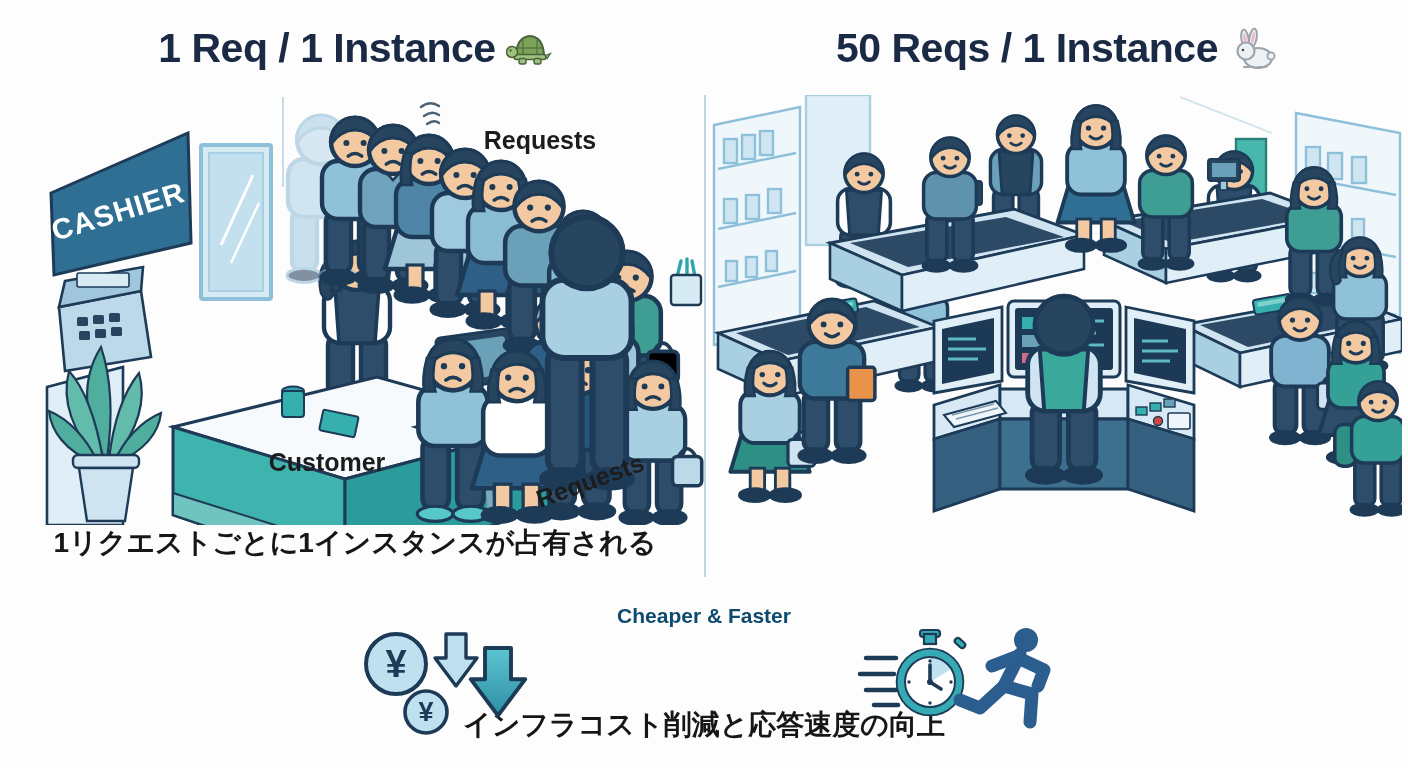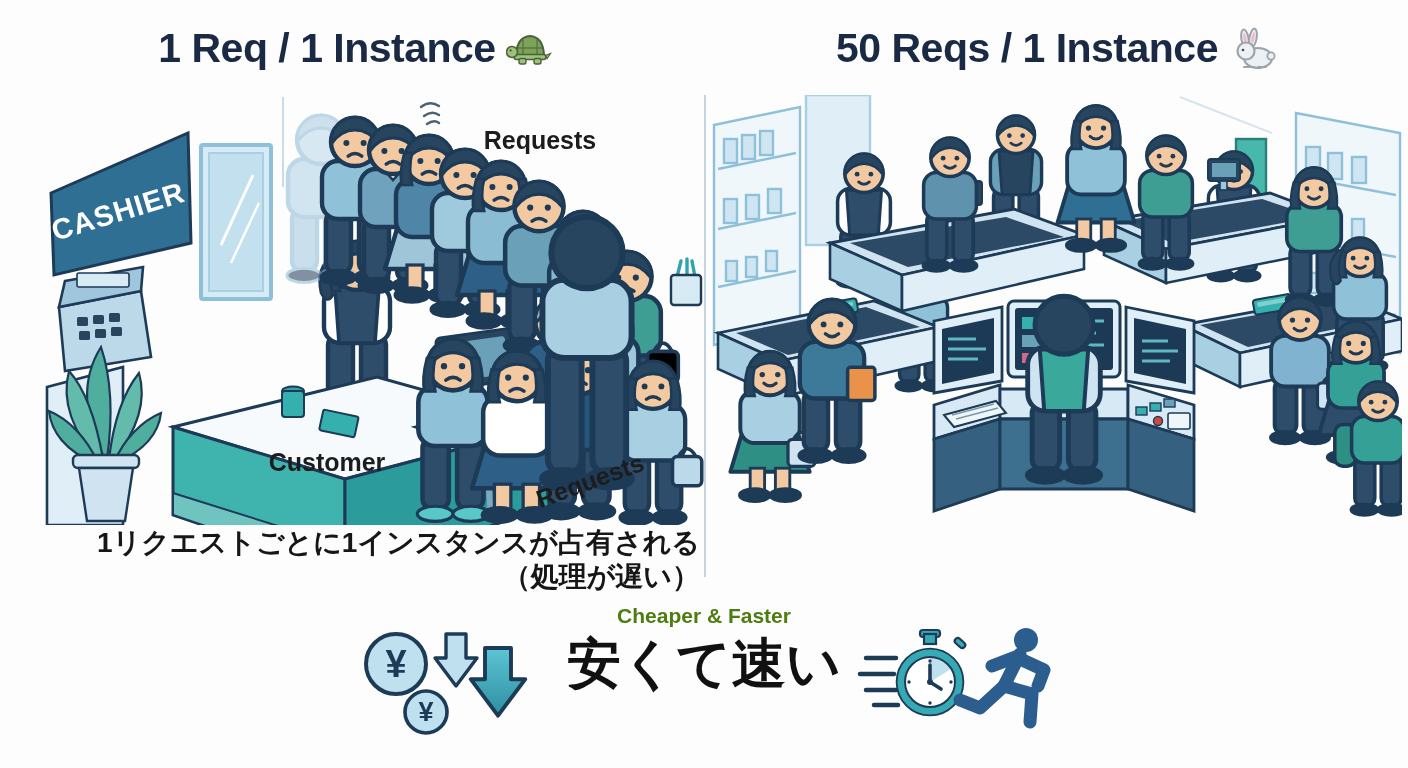--- a/index.html
+++ b/index.html
@@ -8,23 +8,23 @@
   .canvas{position:absolute;left:0;top:0;width:1408px;height:544px;}
   .title{position:absolute;top:22px;height:52px;display:flex;align-items:center;justify-content:center;
          gap:10px;font-size:41px;font-weight:800;color:#1a2944;letter-spacing:-0.5px;}
   .title-left{left:10px;width:690px;}
   .title-right{left:712px;width:688px;}
   .scene{position:absolute;}
   #scene-left{left:25px;top:95px;width:680px;height:430px;}
   #scene-right{left:712px;top:95px;width:690px;height:430px;}
   .divider{position:absolute;left:704px;top:95px;width:2px;height:482px;background:#c3d4df;}
   .caption{position:absolute;top:526px;text-align:center;font-weight:700;font-size:28px;line-height:1.22;color:#161616;}
-  .caption-left{left:10px;width:690px;text-align:right;}
+  .caption-left{left:10px;width:690px;}
   .caption-right{left:712px;width:688px;}
-  .tag-en{position:absolute;top:604px;left:0;width:1408px;text-align:center;font-size:21px;font-weight:700;color:#4d7c0f;}
+  .tag-en{position:absolute;top:604px;left:0;width:1408px;text-align:center;font-size:21px;font-weight:700;color:#0c4a6e;}
   .tag-ja{position:absolute;top:628px;left:0;width:1408px;text-align:center;font-size:54px;font-weight:800;color:#111;}
   .subtitle{position:absolute;top:706px;left:0;width:1408px;text-align:center;font-size:28px;font-weight:700;color:#161616;}
   #icons-cost{position:absolute;left:356px;top:620px;}
   #icons-speed{position:absolute;left:852px;top:624px;}
   svg text{font-family:"Liberation Sans","DejaVu Sans",sans-serif;}
 </style>
 </head>
 <body>
 
 <div class="canvas">
@@ -690,25 +690,24 @@
           <ellipse cx="8.5" cy="79.2" rx="8.5" ry="3.6" fill="#1d3a57" stroke="#1d3a57" stroke-width="1.5"></ellipse>
           <rect x="-16.5" y="21" width="33" height="29" rx="8" fill="#cfe3f0" stroke="#1d3a57" stroke-width="2.2"></rect>
           <path d="M-11,22 L11,22 L9,50 L-9,50 Z" fill="#3aa89b" stroke="#1d3a57" stroke-width="1.8"></path>
           <circle cx="0" cy="11" r="13.2" fill="#27455f" stroke="#1d3a57" stroke-width="2.2"></circle>
         </g>
       </g>
   </svg>
 
   <div class="caption caption-left">
     <div>1リクエストごとに1インスタンスが占有される</div>
-    <div>（処理が遅い）</div>
   </div>
 
   <div class="tag-en">Cheaper &amp; Faster</div>
-  <div class="tag-ja">安くて速い</div>
+  <div class="subtitle">インフラコスト削減と応答速度の向上</div>
 
   <svg id="icons-cost" width="180" height="140" viewBox="0 0 180 140">
     <defs>
       <linearGradient id="tealGrad" x1="0" y1="0" x2="0" y2="1">
         <stop offset="0" stop-color="#5cc4d2"></stop>
           <stop offset="1" stop-color="#2e8fa3"></stop>
       </linearGradient>
     </defs>
     <g>
       <circle cx="40" cy="44" r="30" fill="#bfe0ee" stroke="#1d3a57" stroke-width="4"></circle>

